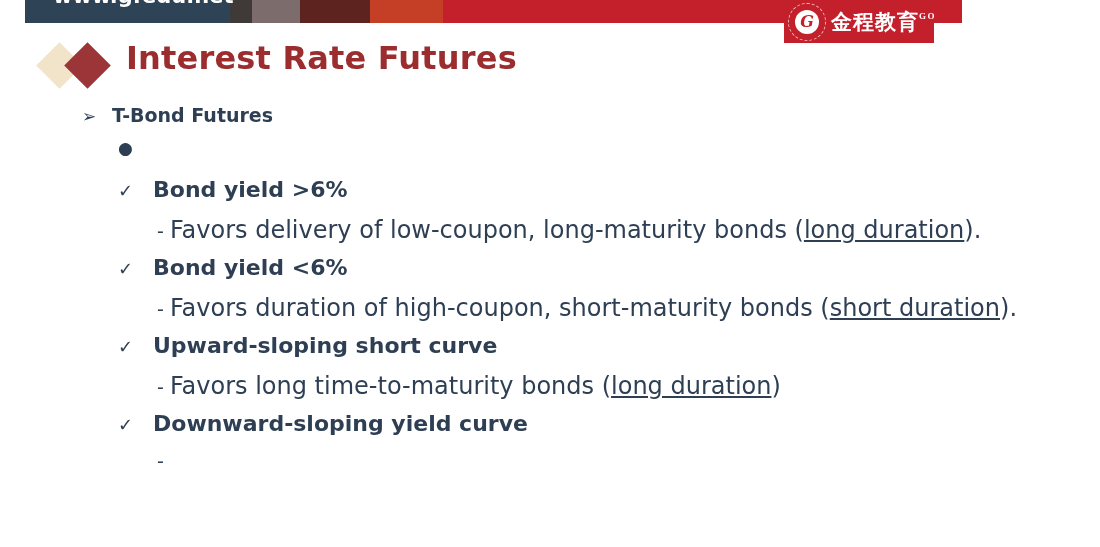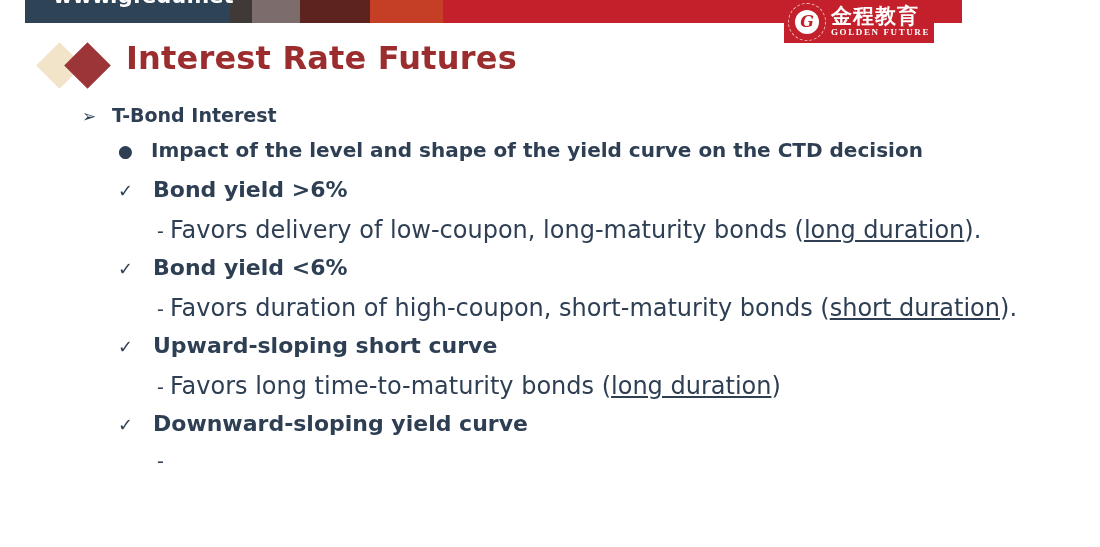--- a/index.html
+++ b/index.html
@@ -94,21 +94,21 @@
     justify-content: center;
   }
   .logo-seal .seal-g {
     font-family: "DejaVu Serif", "Liberation Serif", serif;
     font-style: italic;
     font-weight: bold;
     font-size: 16px;
     color: #c3202b;
     line-height: 1;
   }
-  .logo-text { display: flex; flex-direction: column; justify-content: center; }
+  .logo-text { display: flex; flex-direction: row; justify-content: center; }
   .logo-cn {
     font-size: 21px;
     font-weight: bold;
     color: #ffffff;
     line-height: 22px;
     letter-spacing: 1px;
     white-space: nowrap;
   }
   .logo-en {
     font-size: 9px;
@@ -230,26 +230,25 @@
       <div class="dia dia-cream"></div>
       <div class="dia dia-red"></div>
     </div>
     <div class="slide-title">Interest Rate Futures</div>
   </div>
 
   <div class="content">
 
     <div class="line lvl1">
       <span class="bullet-glyph">➢</span>
-      <span class="line-text">T-Bond Interest</span>
+      <span class="line-text">T-Bond Futures</span>
     </div>
 
     <div class="line lvl2">
       <span class="bullet-glyph">●</span>
-      <span class="line-text">Impact of the level and shape of the yield curve on the CTD decision</span>
     </div>
 
     <div class="line lvl-check">
       <span class="bullet-glyph">✓</span>
       <span class="line-text">Bond yield &gt;6%</span>
     </div>
 
     <div class="line lvl3">
       <span class="bullet-glyph">-</span>
       <span class="line-text"><span>Favors delivery of low-coupon, long-maturity bonds (</span><span class="u">long duration</span><span>).</span></span>

